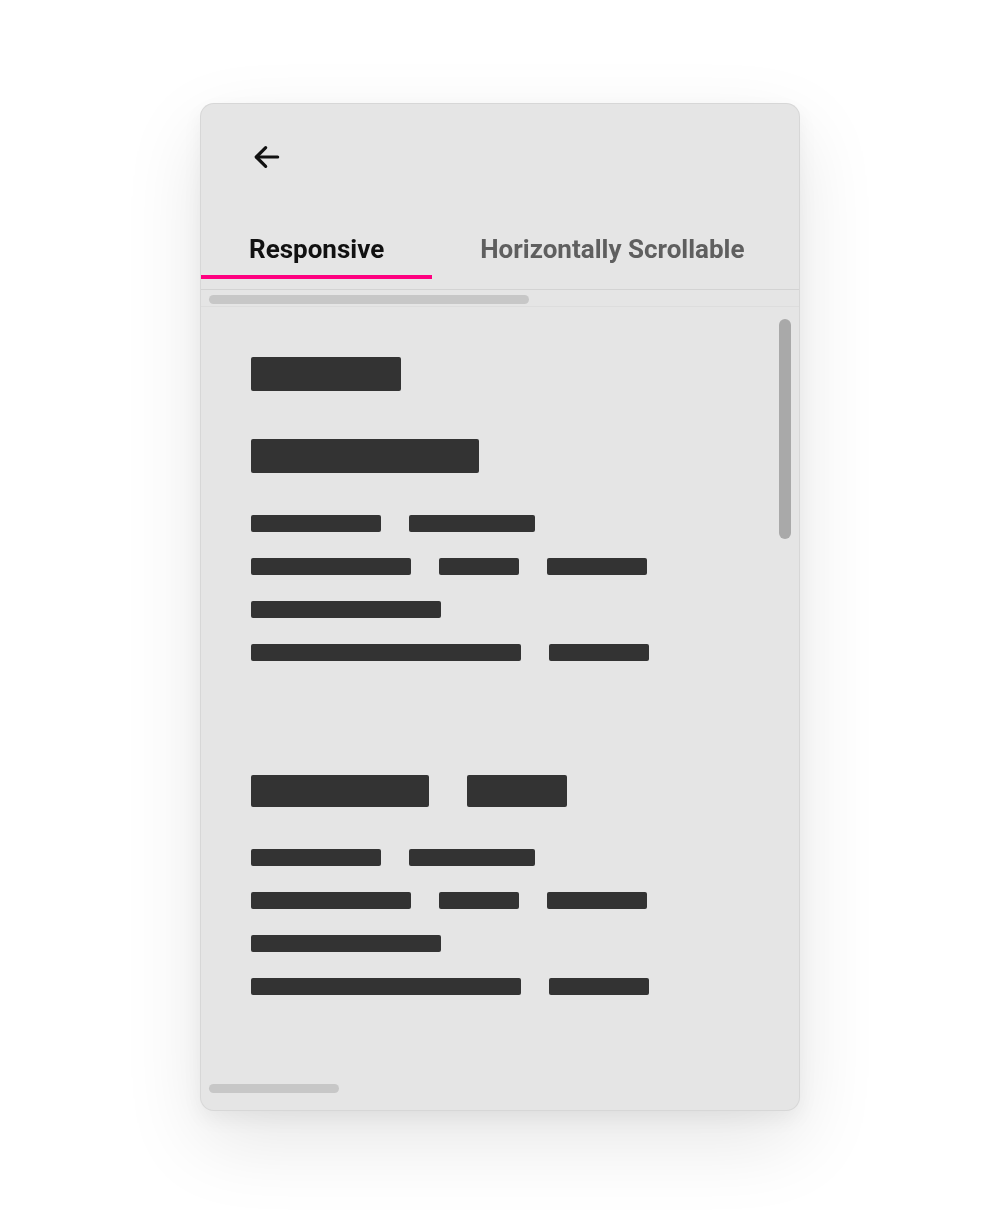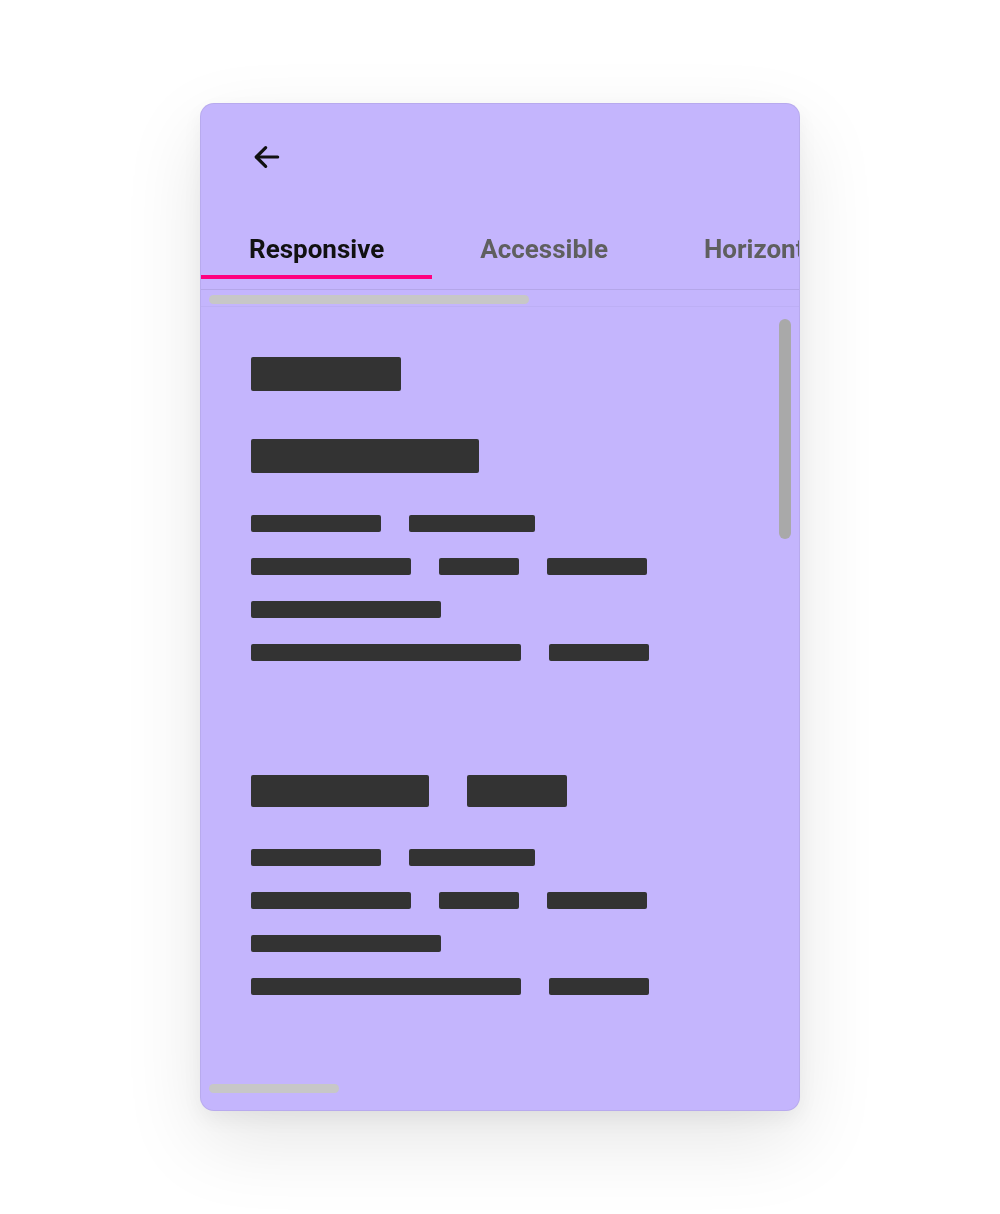--- a/index.html
+++ b/index.html
@@ -14,21 +14,21 @@
       background: #ffffff;
       font-family: -apple-system, BlinkMacSystemFont, "Segoe UI", Roboto, Helvetica, Arial, sans-serif;
       display: flex;
       align-items: center;
       justify-content: center;
     }
 
     .card {
       width: 600px;
       height: 1008px;
-      background: #c4b5fd;
+      background: #e5e5e5;
       border-radius: 14px;
       border: 1px solid rgba(0,0,0,0.06);
       box-shadow: 0 30px 80px rgba(0,0,0,0.10), 0 8px 20px rgba(0,0,0,0.05);
       overflow: hidden;
       display: flex;
       flex-direction: column;
       position: relative;
     }
 
     .header {
@@ -207,23 +207,20 @@
       </span>
     </div>
   </div>
 
   <div class="tabs-wrapper">
     <div class="tabs">
       <div class="tab active">
         <span>Responsive</span>
       </div>
       <div class="tab">
-        <span>Accessible</span>
-      </div>
-      <div class="tab">
         <span>Horizontally Scrollable</span>
       </div>
     </div>
   </div>
 
   <div class="hscroll">
     <div class="hscroll-track">
       <div class="hscroll-thumb"></div>
     </div>
   </div>

